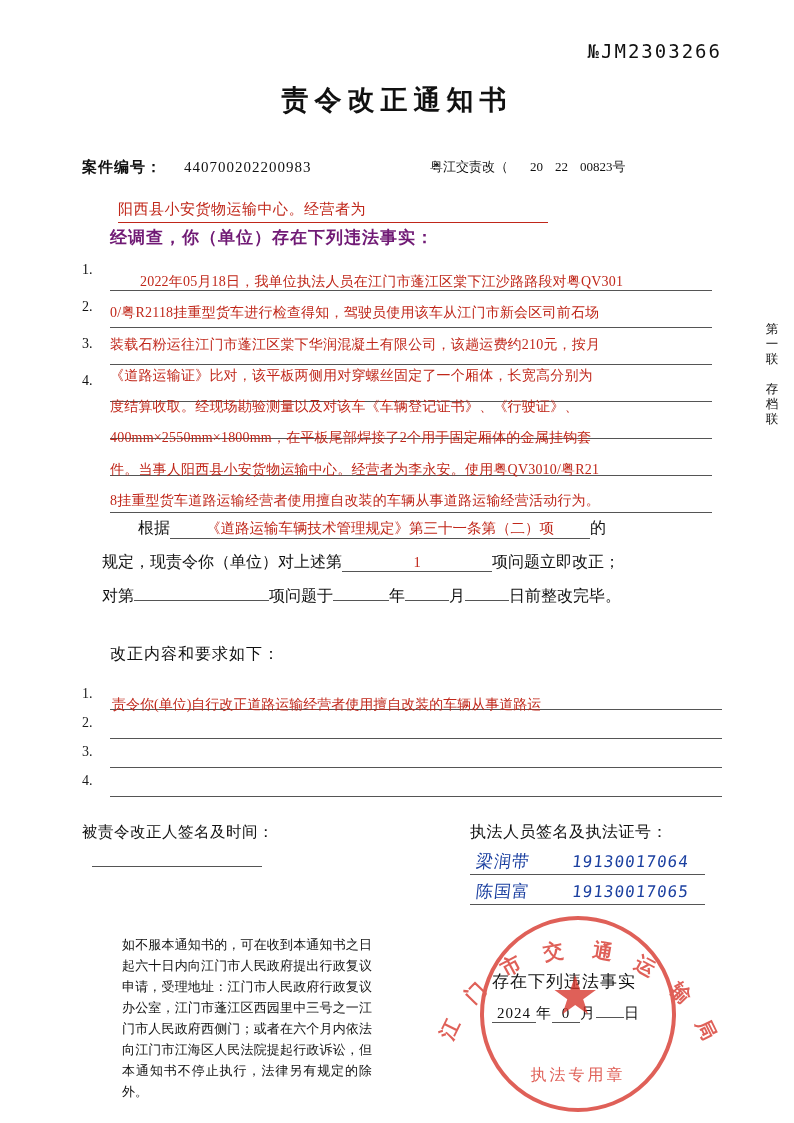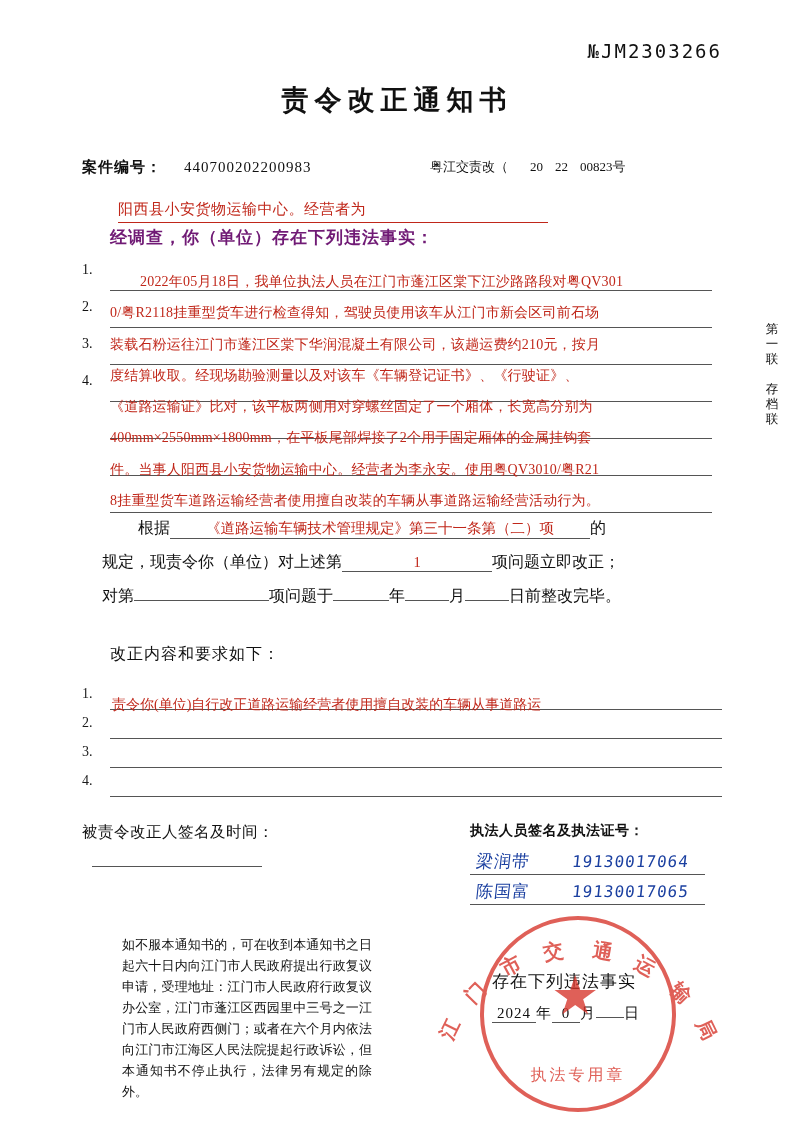--- a/index.html
+++ b/index.html
@@ -237,24 +237,23 @@
     position: absolute;
     top: 866px;
     left: 92px;
     width: 170px;
     border-bottom: 1px solid #555;
   }
   .sig-right-label {
     position: absolute;
     top: 822px;
     left: 470px;
-    font-size: 14px;
+    font-size: 16px;
     color: #111;
     letter-spacing: 0.5px;
-    font-weight: bold;
   }
   .sig-hand {
     position: absolute;
     left: 476px;
     font-size: 17px;
     color: #1a3fa0;
     font-family: "Liberation Serif", serif;
     letter-spacing: 1px;
   }
   .sig-hand.l1 { top: 850px; }
@@ -426,22 +425,22 @@
     </div>
     <div class="fact-row">
       <span class="rule"></span>
     </div>
   </div>
 
   <div class="fact-text">
     <p class="first">2022年05月18日，我单位执法人员在江门市蓬江区棠下江沙路路段对粤QV301</p>
     <p>0/粤R2118挂重型货车进行检查得知，驾驶员使用该车从江门市新会区司前石场</p>
     <p>装载石粉运往江门市蓬江区棠下华润混凝土有限公司，该趟运费约210元，按月</p>
+    <p>《道路运输证》比对，该平板两侧用对穿螺丝固定了一个厢体，长宽高分别为</p>
     <p>度结算收取。经现场勘验测量以及对该车《车辆登记证书》、《行驶证》、</p>
-    <p>《道路运输证》比对，该平板两侧用对穿螺丝固定了一个厢体，长宽高分别为</p>
     <p>400mm×2550mm×1800mm，在平板尾部焊接了2个用于固定厢体的金属挂钩套</p>
     <p>件。当事人阳西县小安货物运输中心。经营者为李永安。使用粤QV3010/粤R21</p>
     <p>8挂重型货车道路运输经营者使用擅自改装的车辆从事道路运输经营活动行为。</p>
   </div>
 
   <div class="side-vertical">
     <span>第</span>
     <span>一</span>
     <span>联</span>
     <span>&nbsp;</span>

